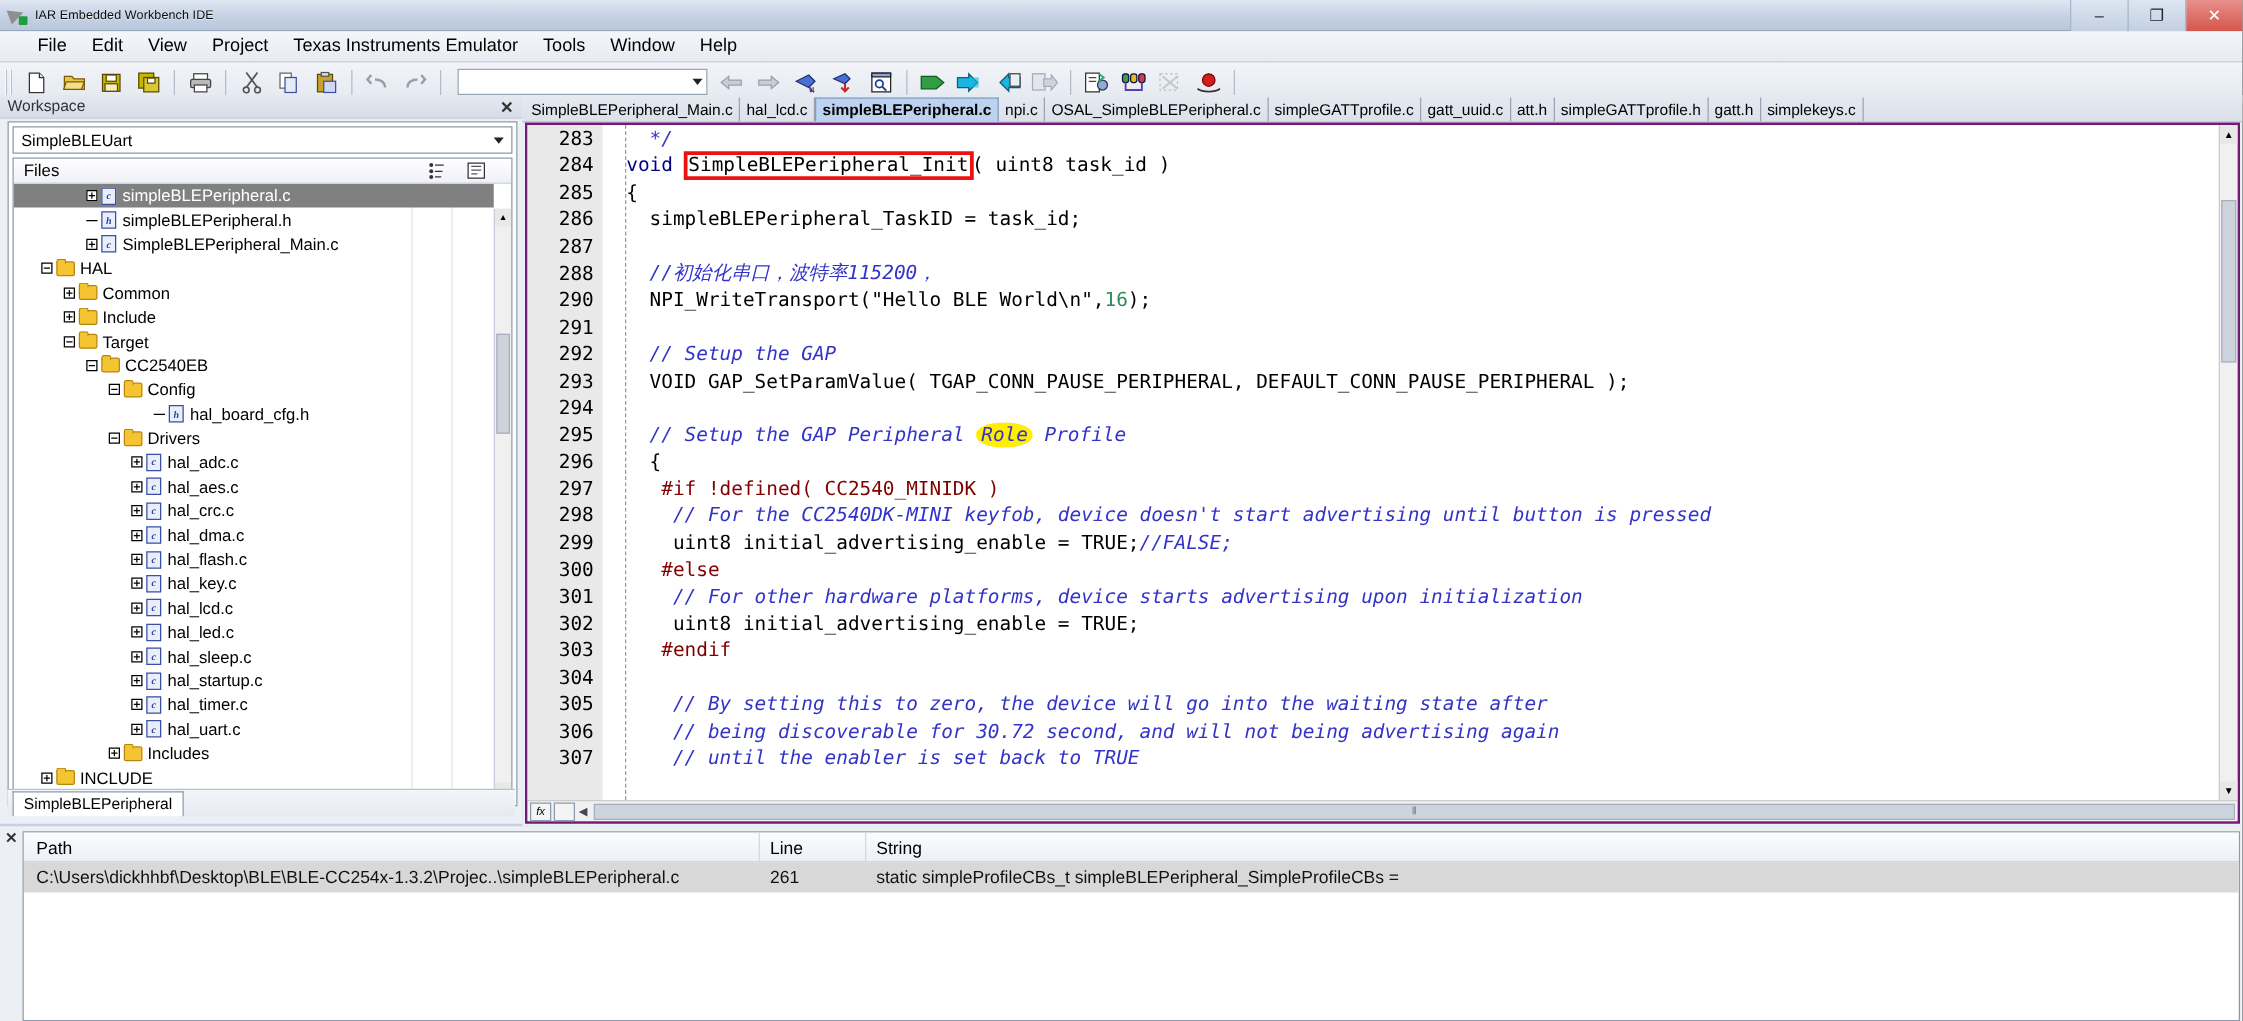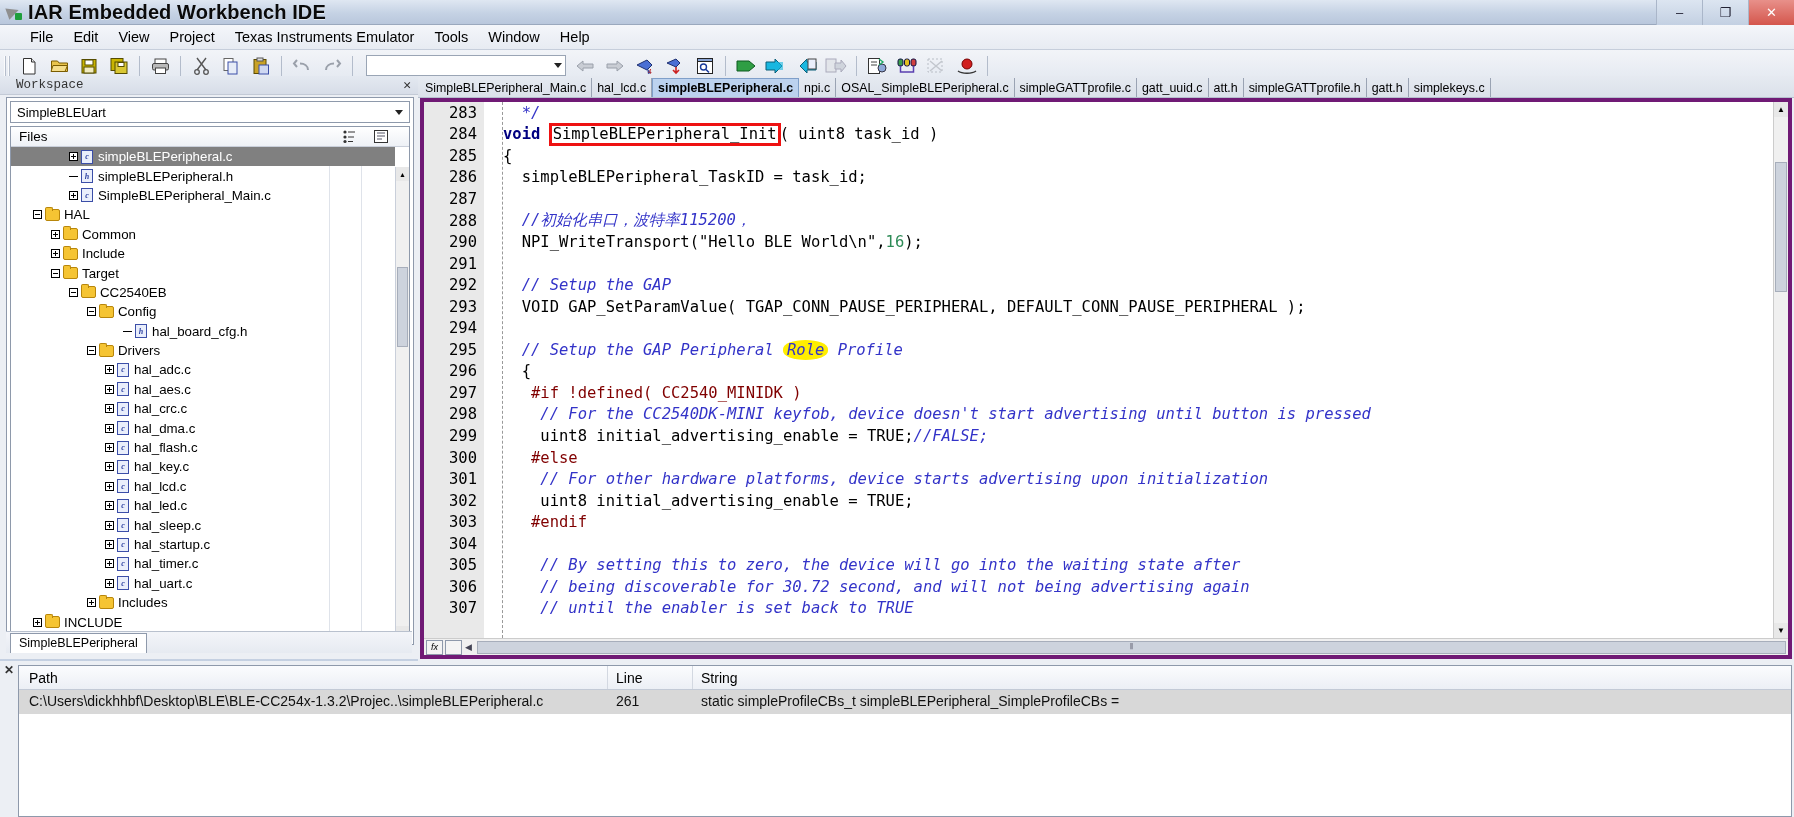--- a/index.html
+++ b/index.html
@@ -30,21 +30,21 @@
   }
   .title-icon .tri {
     position:absolute; left:1px; top:2px; width:0;height:0;
     border-left: 12px solid #8f8f8f; border-top: 6px solid transparent; border-bottom: 6px solid transparent;
     transform: rotate(-20deg);
   }
   .title-icon .dot {
     position:absolute; right:1px; bottom:1px; width:7px;height:7px;background:#1f9e3b;border-radius:1px;
   }
   .titlebar .ttext {
-    font-size: 20px; color: #0a0a0a; font-weight: 700; letter-spacing: .1px;
+    font-size: 10px; color: #0a0a0a; font-weight: 400; letter-spacing: .1px;
     text-shadow: 0 1px 0 rgba(255,255,255,.6);
   }
   .win-buttons { position:absolute; right:0; top:0; display:flex; height:25px; }
   .win-btn { width: 46px; height: 25px; display:flex; align-items:center; justify-content:center;
              font-size: 13px; color:#223; background: linear-gradient(180deg,#dce5f1,#c3d0e2);
              border-left: 1px solid #aab6c9; }
   .win-btn.close { background: linear-gradient(180deg,#e8908a,#d4564c); color: #fff; }
 
   
   .menubar {
@@ -81,23 +81,22 @@
   .tb-combo .arrow { width:0;height:0;border-left:4px solid transparent;border-right:4px solid transparent;border-top:5px solid #222; }
 
   
   .ws-panel {
     position:absolute; left:0; top:76px; width:418px; height:583px;
     background: #eceff4;
   }
   .ws-header {
     height: 19px; background: linear-gradient(180deg,#e4e9f1,#d7dde8);
     display:flex; align-items:center; justify-content:space-between;
-    padding: 0 4px 0 16px; font-size: 12.5px; color:#333;
+    padding: 0 4px 0 6px; font-size: 12.5px; color:#333;
     border-bottom: 1px solid #c3cad6;
-    font-family: Liberation Mono, monospace;
   }
   .ws-close { font-size: 13px; font-weight:bold; color:#333; padding:0 3px; }
   .ws-body {
     margin: 2px 4px 0 6px; background:#fff;
     border: 1px solid #8e99ab; height: 548px; position:relative;
   }
   .ws-combo {
     height: 22px; margin: 3px 3px 0 3px; background:#fff; border:1px solid #8e99ab;
     display:flex; align-items:center; justify-content:space-between;
     font-size: 13px; padding-left:6px; color:#000;
@@ -178,35 +177,35 @@
     font-size: 12.4px; color:#000; padding: 2px 5px 2px 5px; height: 19px;
     display:flex; align-items:center; white-space:nowrap;
     border-right: 1px solid #9aa3b3;
     background: transparent;
   }
   .etab.active {
     background: #bcd2ef; font-weight: bold; border: 1px solid #7f9fc9; border-bottom:none;
   }
   .editor-frame {
     position:absolute; left:2px; top:22px; right:2px; bottom:2px;
-    background:#fff; border:4px solid #701a75; overflow:hidden;padding-left:36px;
+    background:#fff; border:2px solid #701a75; overflow:hidden;padding-left:36px;
   }
   .code-area { position:absolute; left:0; top:0; right:15px; bottom:17px; background:#fff; overflow:hidden; }
   .gutter-band { position:absolute; left:0; top:0; bottom:0; width:60px; background:#e9e9e9; }
   .dashline { position:absolute; left:78px; top:0; bottom:0; width:0; border-left: 1px dashed #999; }
   .codeline {
     height: 21.55px; display:flex; align-items:center;
     font-family: "DejaVu Sans Mono", monospace; font-size: 15.5px; white-space: pre;
   }
   .ln {
     width: 60px; text-align: right; padding-right: 7px; color:#000;
     font-family:"DejaVu Sans Mono", monospace; font-size:15.5px; flex:none;
   }
   .ctext { padding-left: 19px; }
-  .c-kw   { color:#000080; font-weight: bold; }
+  .c-kw   { color:#000080; font-weight: normal; }
   .c-com  { color:#3333c8; font-style: italic; }
   .c-num  { color:#2e8b57; }
   .c-pp   { color:#800000; }
   .c-plain{ color:#000; }
   .hl-box {
     display:inline-block; border: 3px solid #ee1111; padding: 0 1px; margin: 0 -1px;
     line-height: 17px;
   }
   .hl-yellow { background: #ffee00; border-radius: 50% / 45%; padding: 1px 4px; }
   .ed-scroll-v { position:absolute; right:0; top:0; bottom:17px; width:15px; background:#f0f0f0; border-left:1px solid #ccc;}

